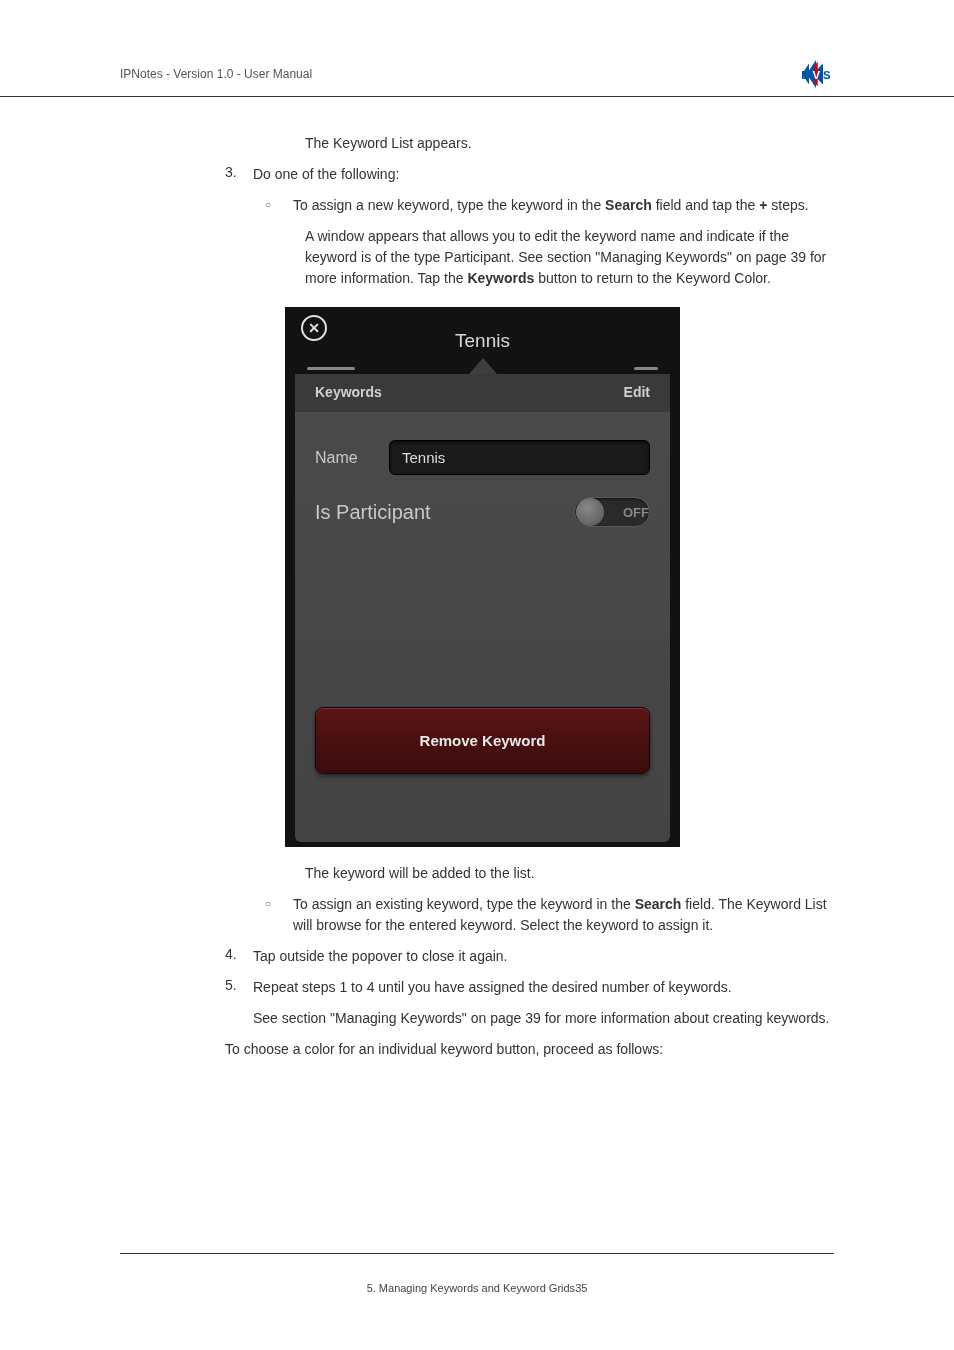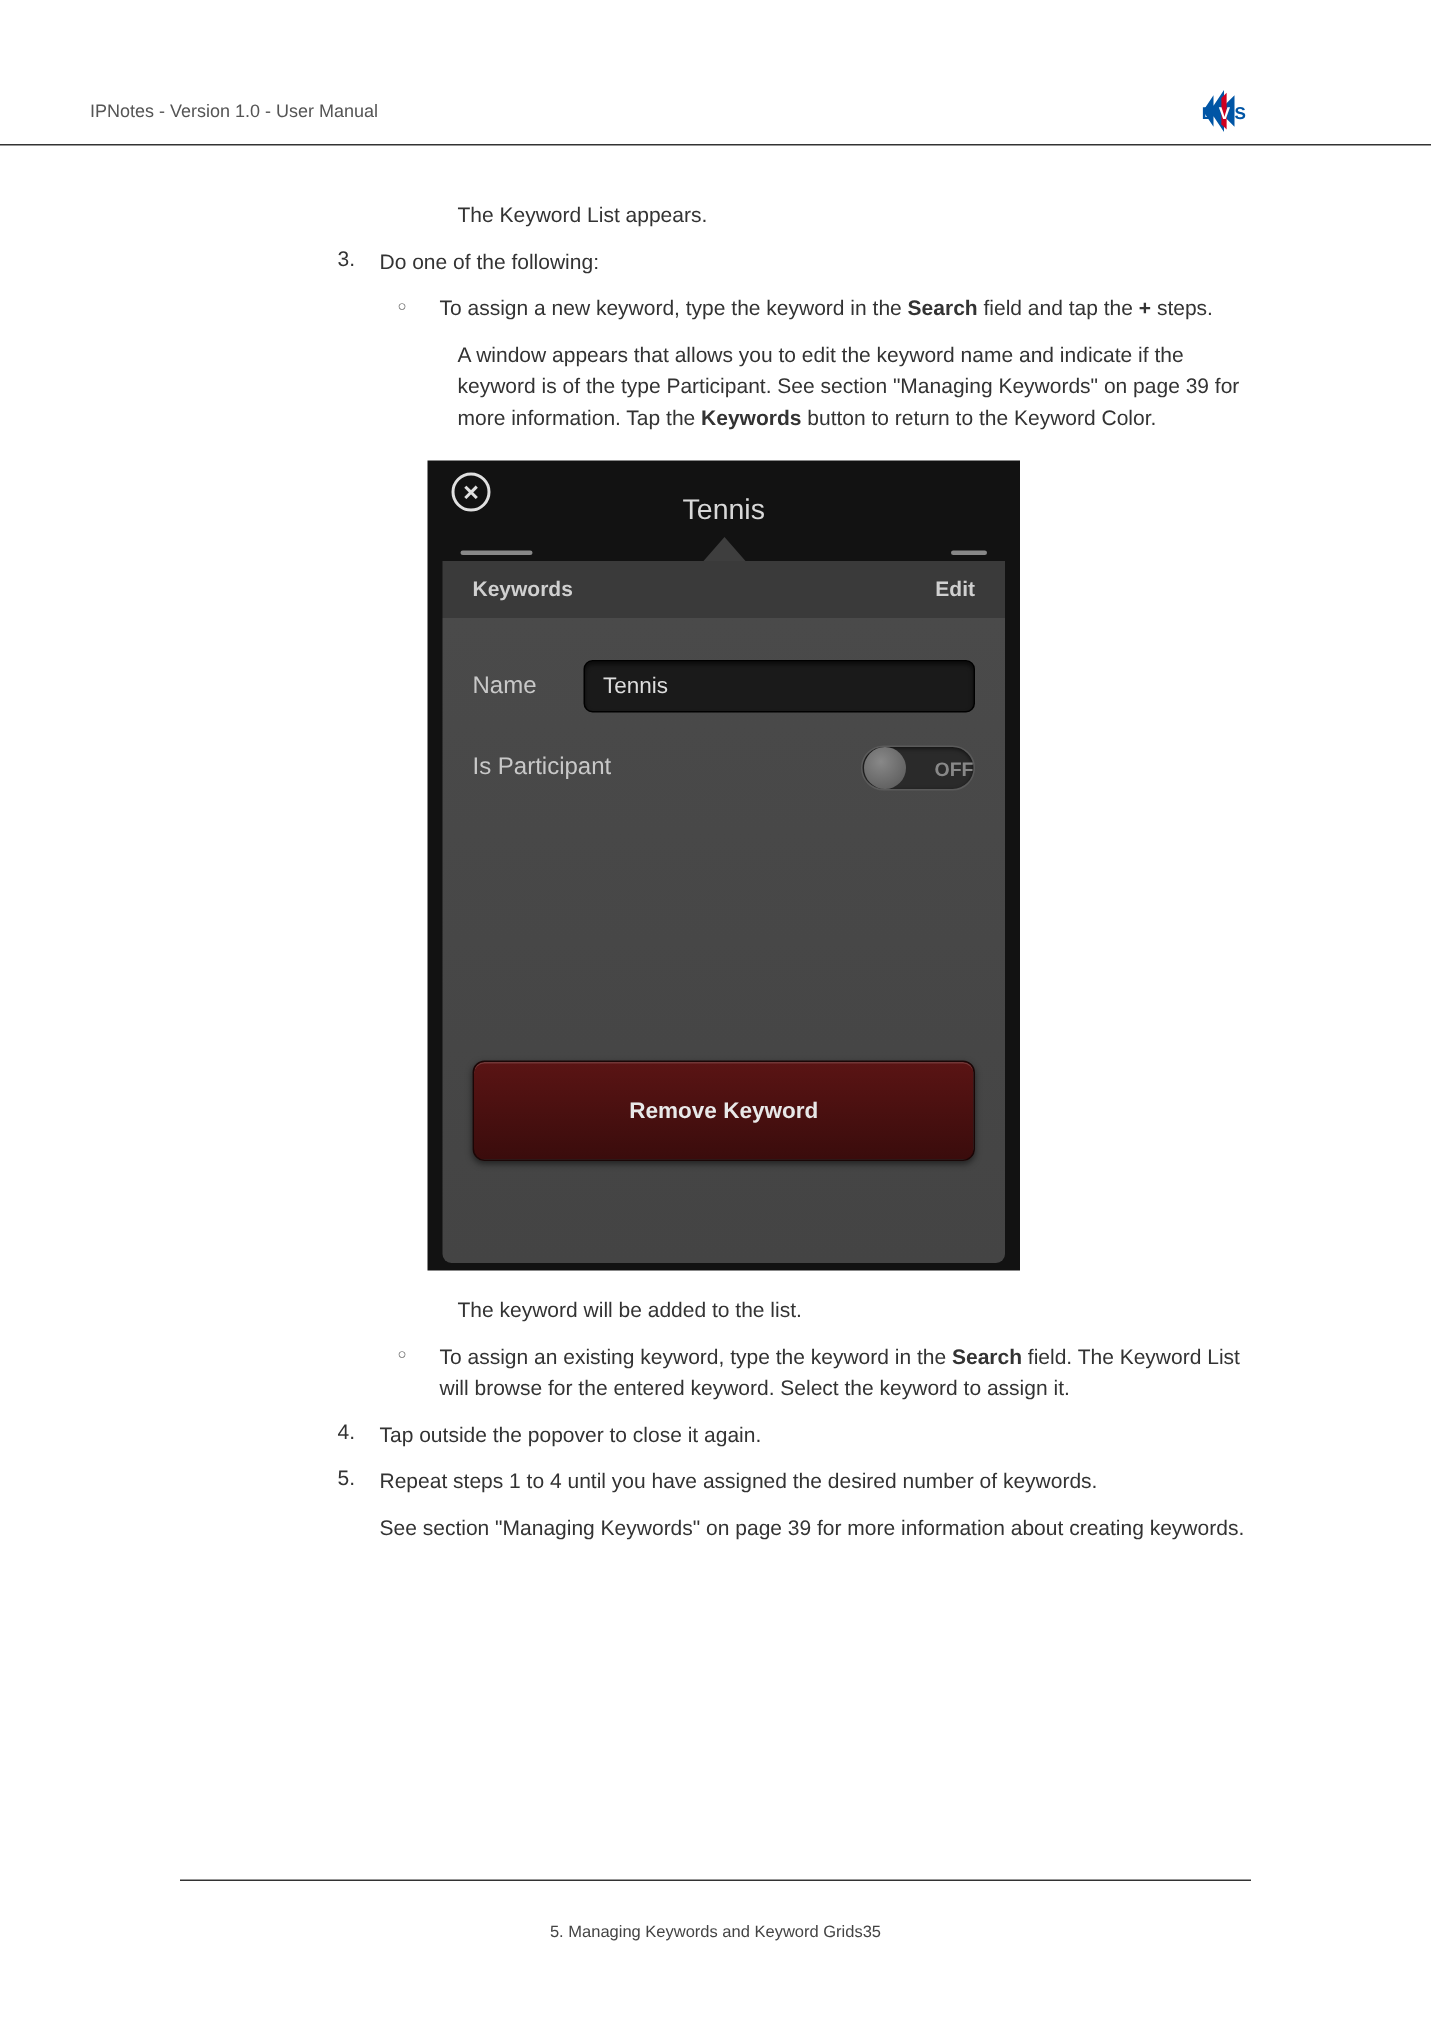--- a/index.html
+++ b/index.html
@@ -12,21 +12,21 @@
       background: #fff;
       width: 954px;
       height: 1350px;
       position: relative;
       color: #333;
     }
     .header {
       display: flex;
       justify-content: space-between;
       align-items: center;
-      padding: 60px 120px 8px 60px;
+      padding: 60px 120px 8px 120px;
       border-bottom: 1px solid #333;
       margin: 0 0 20px 0;
     }
     .header-text {
       font-size: 12px;
       color: #555;
     }
     .logo {
       width: 36px;
       height: 28px;
@@ -172,21 +172,21 @@
       box-shadow: inset 0 2px 3px rgba(0,0,0,0.6);
     }
     .toggle-row {
       display: flex;
       justify-content: space-between;
       align-items: center;
       margin-bottom: 180px;
     }
     .toggle-label {
       color: #c8c8c8;
-      font-size: 16px;
+      font-size: 20px;
     }
     .toggle {
       width: 76px;
       height: 30px;
       background: #2a2a2a;
       border-radius: 16px;
       border: 1px solid #5a5a5a;
       position: relative;
       display: flex;
       align-items: center;
@@ -317,19 +317,20 @@
   </div>
 
   <div class="list-item">
     <span class="list-marker">5.</span>
     <span class="list-content">Repeat steps 1 to 4 until you have assigned the desired number of keywords.</span>
   </div>
 
   <p class="body-text" style="margin-left:28px">See section "Managing Keywords" on page 39 for more information about creating keywords.</p>
 
 
+  <p class="body-text">To choose a color for an individual keyword button, proceed as follows:</p>
 
 </div>
 
 <div class="footer">
   <span class="footer-text">5. Managing Keywords and Keyword Grids</span>
   <span class="footer-text">35</span>
 </div>
 
 </body></html>

